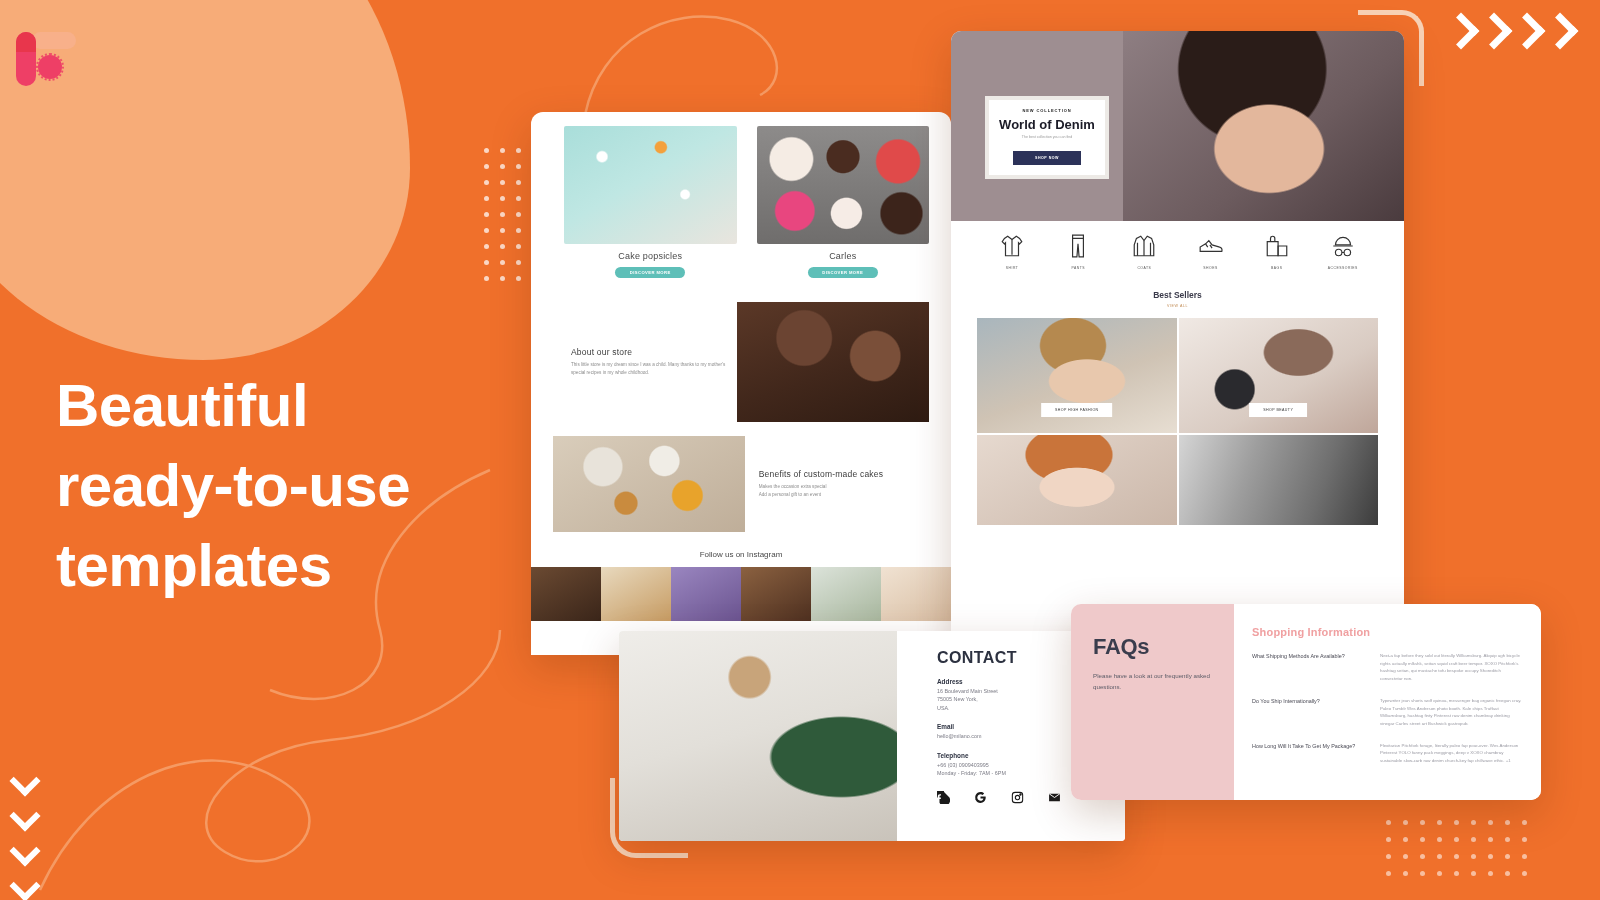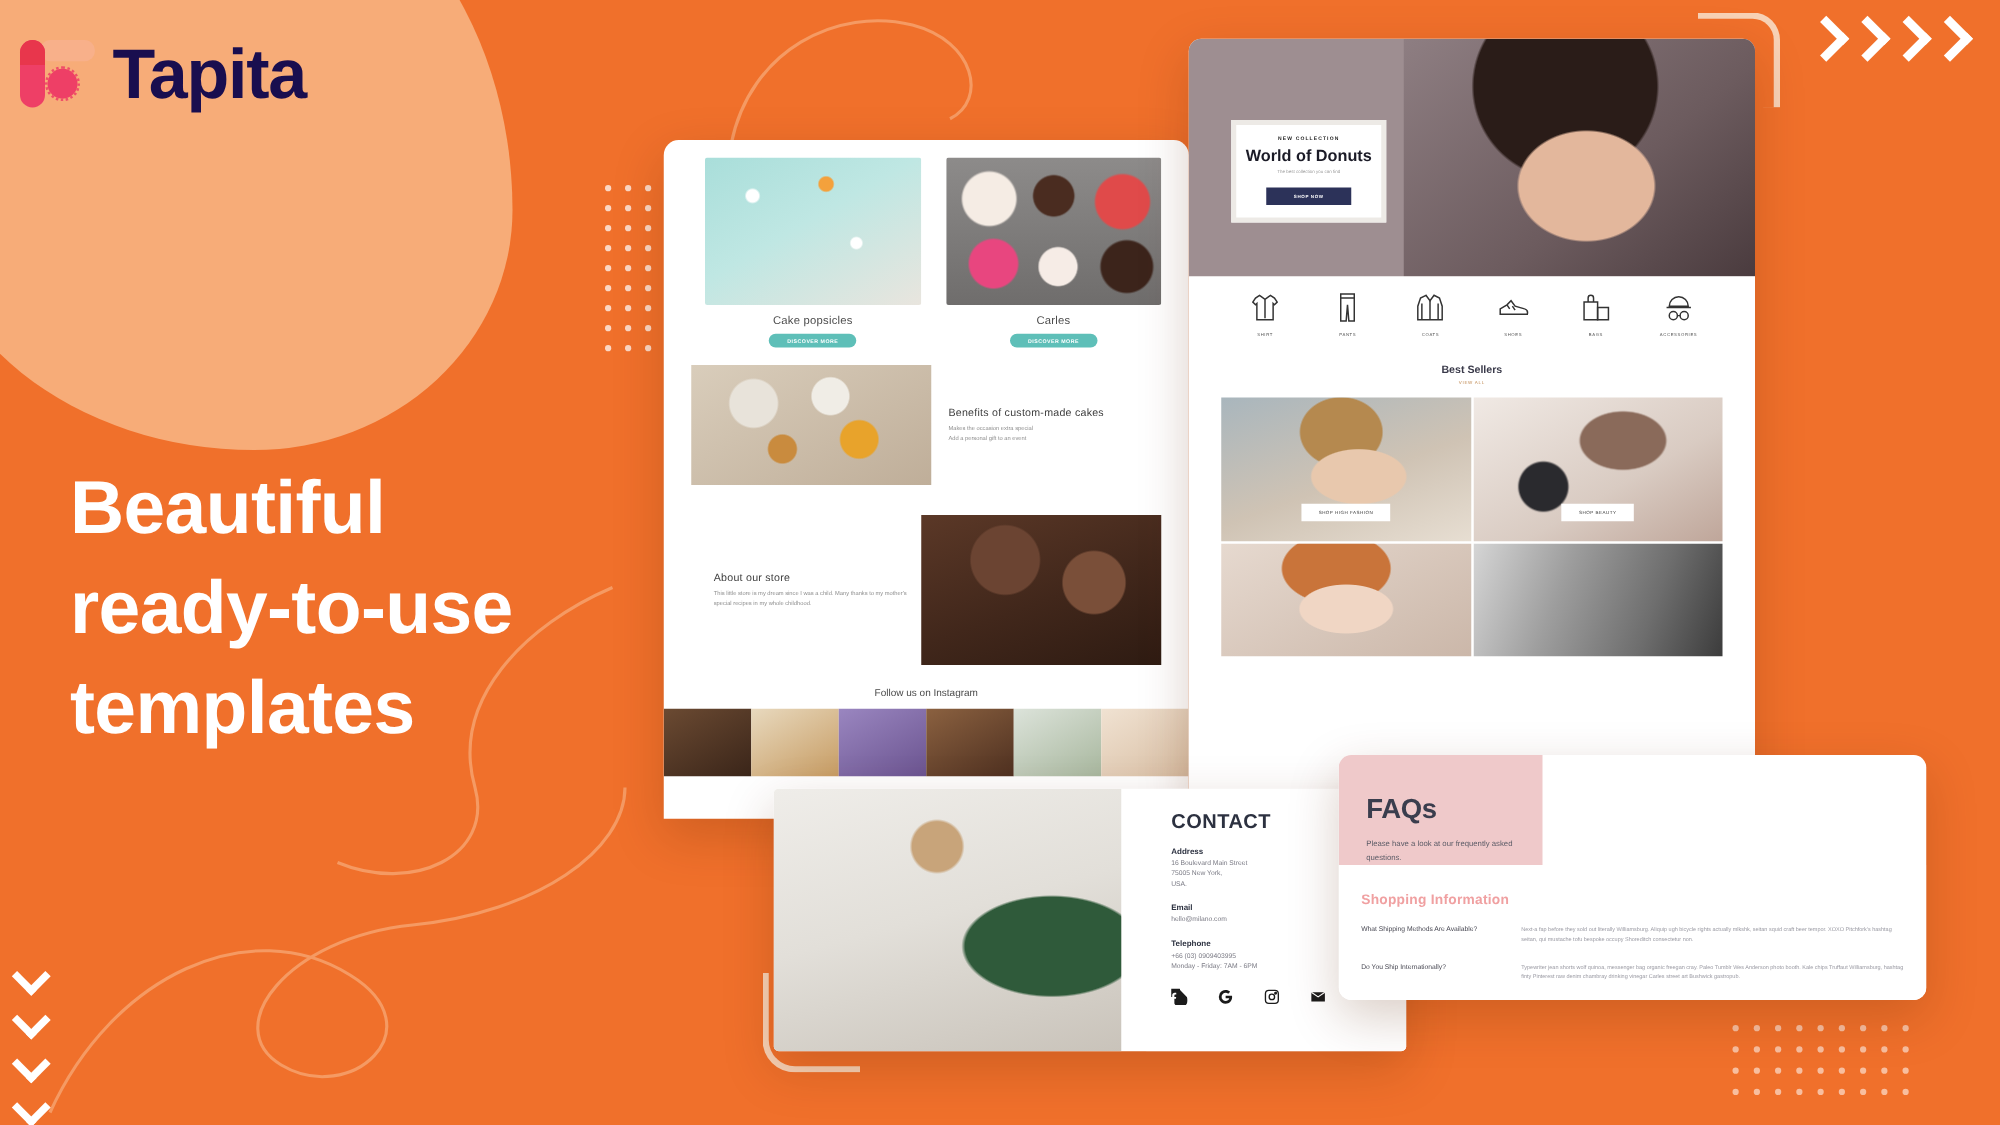--- a/index.html
+++ b/index.html
@@ -127,21 +127,21 @@
   #bedroom { left:619px; top:631px; width:506px; height:210px; border-radius:4px; display:flex; }
   .bd-photo { width:278px; background-size:cover; background-position:center; }
   .bd-contact { flex:1; background:#fff; padding:18px 20px 0;margin-left:20px; }
   .bd-h { font-size:16px; font-weight:bold; color:#2C3140; letter-spacing:.4px; }
   .bd-lbl { font-size:6.4px; font-weight:bold; color:#2C3140; margin-top:11px; }
   .bd-val { font-size:5.4px; color:#7b7b85; line-height:1.55; margin-top:2px; }
   .bd-social { display:flex; gap:24px; margin-top:14px; align-items:center; }
   .bd-social svg { display:block; }
 
   
-  #faq { left:1071px; top:604px; width:470px; height:196px; border-radius:10px; display:flex; overflow:hidden;flex-direction:column; }
+  #faq { left:1071px; top:604px; width:470px; height:196px; border-radius:10px; display:flex; overflow:hidden; }
   .fq-left { width:163px; background:#EFC9CA; padding:30px 22px 0; }
   .fq-title { font-size:22px; font-weight:bold; color:#3A3D4D; letter-spacing:-.3px; }
   .fq-sub { font-size:6.2px; color:#5b5b66; line-height:1.8; margin-top:10px; }
   .fq-right { flex:1; background:#fff; padding:22px 18px 0; }
   .fq-h { font-size:11px; font-weight:bold; color:#F0A0A1; letter-spacing:.2px; }
   .fq-item { display:flex; gap:14px; margin-top:14px; }
   .fq-q { width:114px; font-size:5.4px; color:#4a4a55; line-height:1.5; }
   .fq-a { flex:1; font-size:4.4px; color:#9a9aa3; line-height:1.75; }
 </style>
 </head>
@@ -254,21 +254,20 @@
 <div class="bracket bl" style="left:610px; top:778px;"></div>
 
 <div class="brand">
   <div class="logo-mark">
     <div class="lm-arm"></div>
       <div class="lm-bar"></div>
       <div class="lm-top"></div>
     <div class="lm-ring"></div>
       <div class="lm-dot"></div>
   </div>
-  <div class="brand-name">Tapita</div>
 </div>
 
 <div class="headline">
   <span>Beautiful</span>
   <span>ready-to-use</span>
   <span>templates</span>
 </div>
 
 <div class="mock" id="bakery">
   <div class="bk-pad">
@@ -289,66 +288,66 @@
               radial-gradient(circle at 82% 30%, #E04A4A 13%, transparent 14%),
               radial-gradient(circle at 22% 72%, #E8467F 12%, transparent 13%),
               radial-gradient(circle at 52% 74%, #F6ECE6 12%, transparent 13%),
               radial-gradient(circle at 84% 74%, #3C241B 12%, transparent 13%),
               linear-gradient(180deg,#8D8B8A,#6F6D6C);"></div>
         <div class="bk-cap">Carles</div>
         <div class="bk-btn">DISCOVER MORE</div>
       </div>
     </div>
 
+    <div class="bk-about">
+      <div class="bk-about-txt">
+        <div class="bk-h">About our store</div>
+        <div class="bk-p">This little store is my dream since I was a child. Many thanks to my mother's special recipes in my whole childhood.</div>
+      </div>
+      <div style="width:51%;height:120px;background:
+            radial-gradient(circle at 35% 30%, #6B4432 18%, transparent 19%),
+            radial-gradient(circle at 72% 45%, #7A4F39 16%, transparent 17%),
+            linear-gradient(160deg,#5B3827 0%,#41271B 55%,#2E1B12 100%);"></div>
+    </div>
+
     <div class="bk-about" style="margin-top:14px;">
       <div style="width:51%;height:96px;background:
             radial-gradient(circle at 26% 32%, #E8E3DA 12%, transparent 13%),
             radial-gradient(circle at 58% 26%, #F0EDE6 11%, transparent 12%),
             radial-gradient(circle at 70% 62%, #E8A32B 10%, transparent 11%),
             radial-gradient(circle at 38% 70%, #C98B3E 8%, transparent 9%),
             linear-gradient(150deg,#D9CDBB,#BFAE99);"></div>
       <div class="bk-about-txt" style="padding-left:14px;">
         <div class="bk-h">Benefits of custom-made cakes</div>
         <div class="bk-p">Makes the occasion extra special</div>
         <div class="bk-p">Add a personal gift to an event</div>
       </div>
     </div>
 
-    <div class="bk-about">
-      <div class="bk-about-txt">
-        <div class="bk-h">About our store</div>
-        <div class="bk-p">This little store is my dream since I was a child. Many thanks to my mother's special recipes in my whole childhood.</div>
-      </div>
-      <div style="width:51%;height:120px;background:
-            radial-gradient(circle at 35% 30%, #6B4432 18%, transparent 19%),
-            radial-gradient(circle at 72% 45%, #7A4F39 16%, transparent 17%),
-            linear-gradient(160deg,#5B3827 0%,#41271B 55%,#2E1B12 100%);"></div>
-    </div>
-
     <div class="bk-insta-h">Follow us on Instagram</div>
   </div>
   <div class="bk-insta">
     <div style="background:linear-gradient(150deg,#6B4A32,#3A2519);"></div>
     <div style="background:linear-gradient(150deg,#E8D9BE,#C79C63);"></div>
     <div style="background:linear-gradient(150deg,#9A86C0,#6B5490);"></div>
     <div style="background:linear-gradient(150deg,#8B6140,#4E3020);"></div>
     <div style="background:linear-gradient(150deg,#DCE3DA,#A8B79E);"></div>
     <div style="background:linear-gradient(150deg,#F0E2D2,#D9BFA4);"></div>
   </div>
 </div>
 
 <div class="mock" id="fashion">
   <div class="fa-hero">
     <div class="model" style="background:
            radial-gradient(ellipse at 52% 62%, #E3B79C 26%, transparent 27%),
            radial-gradient(ellipse at 46% 20%, #2A1C18 34%, transparent 35%),
            linear-gradient(140deg,#8E7E82 0%,#6C5B5E 60%,#4A3B3E 100%);"></div>
     <div class="fa-promo">
       <div class="fa-eyebrow">NEW COLLECTION</div>
-      <div class="fa-title">World of Donuts</div>
+      <div class="fa-title">World of Denim</div>
       <div class="fa-sub">The best collection you can find</div>
       <div class="fa-shop">SHOP NOW</div>
     </div>
   </div>
 
 
   <div class="fa-cats">
     <div class="fa-cat">
       <svg width="26" height="26" viewBox="0 0 24 24" fill="none" stroke="#333" stroke-width="1.1">
         <path d="M8 3 L5 5 L3 8 L5 10 L6 9 V21 H18 V9 L19 10 L21 8 L19 5 L16 3 L12 6 Z"></path>

